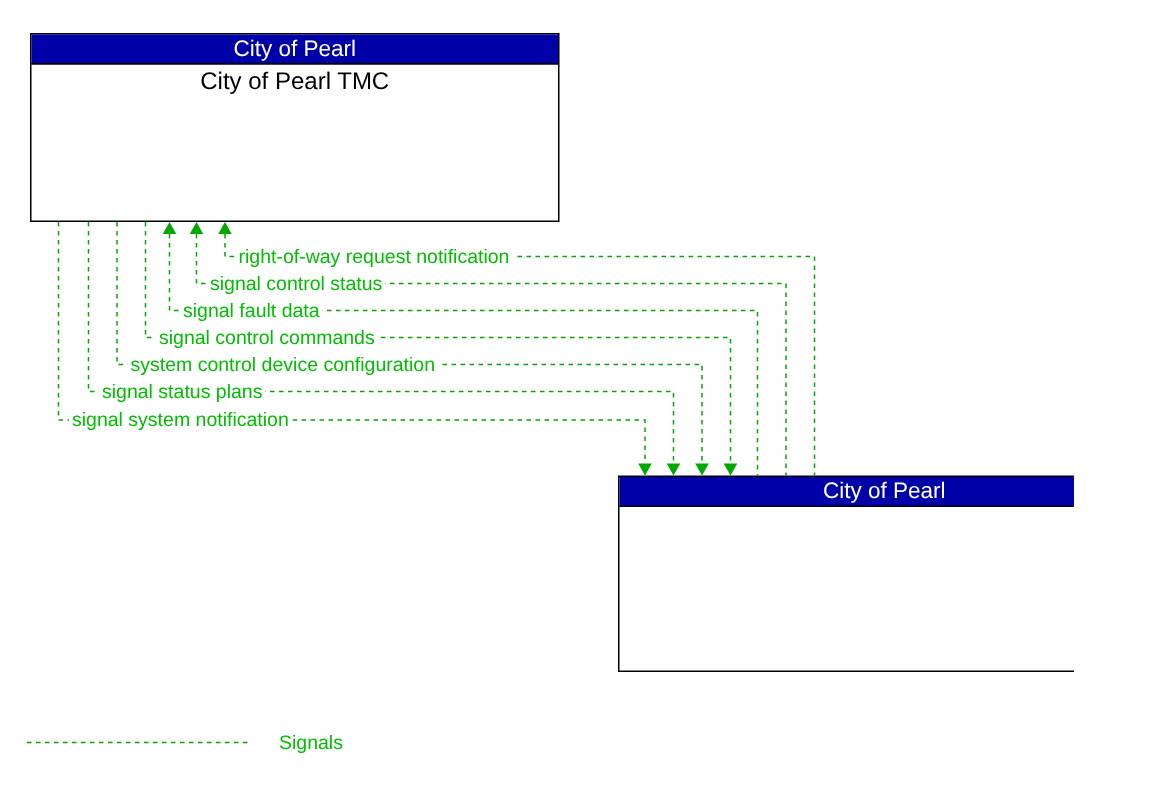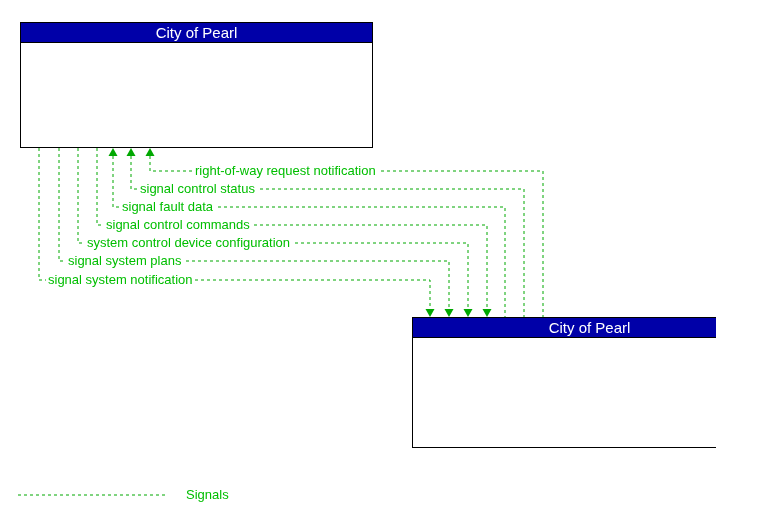--- a/index.html
+++ b/index.html
@@ -56,30 +56,31 @@
       <polygon points="468,317 463.5,309 472.5,309" fill="#00A800"></polygon>
       <path d="M 59 148 L 59 261 L 449 261 L 449 309" fill="none" stroke="#00A800" stroke-width="1" stroke-dasharray="3 3"></path>
       <polygon points="449,317 444.5,309 453.5,309" fill="#00A800"></polygon>
       <path d="M 39 148 L 39 280 L 430 280 L 430 309" fill="none" stroke="#00A800" stroke-width="1" stroke-dasharray="3 3"></path>
       <polygon points="430,317 425.5,309 434.5,309" fill="#00A800"></polygon>
       <path d="M 18 495 L 166 495" fill="none" stroke="#00A800" stroke-width="1" stroke-dasharray="3 3"></path>
     </svg>
 
   <div class="entity" id="box-tmc">
     <div class="entity-header">City of Pearl</div>
+    <div class="entity-name">City of Pearl TMC</div>
   </div>
 
   <div class="entity" id="box-signals">
     <div class="entity-header">City of Pearl</div>
   </div>
 
   <div id="flow-labels">
-      <span class="flow-label" style="left: 157px; top: 171px; margin-left: 36px;">right-of-way request notification</span>
+      <span class="flow-label" style="left: 157px; top: 171px;">right-of-way request notification</span>
       <span class="flow-label" style="left: 138px; top: 189px;">signal control status</span>
       <span class="flow-label" style="left: 120px; top: 207px;">signal fault data</span>
       <span class="flow-label" style="left: 104px; top: 225px;">signal control commands</span>
       <span class="flow-label" style="left: 85px; top: 243px;">system control device configuration</span>
-      <span class="flow-label" style="left: 66px; top: 261px;">signal system plans</span>
+      <span class="flow-label" style="left: 66px; top: 261px;">signal status plans</span>
       <span class="flow-label" style="left: 46px; top: 280px;">signal system notification</span>
     </div>
 
   <span class="legend-label">Signals</span>
 </div>
 
 </body></html>

